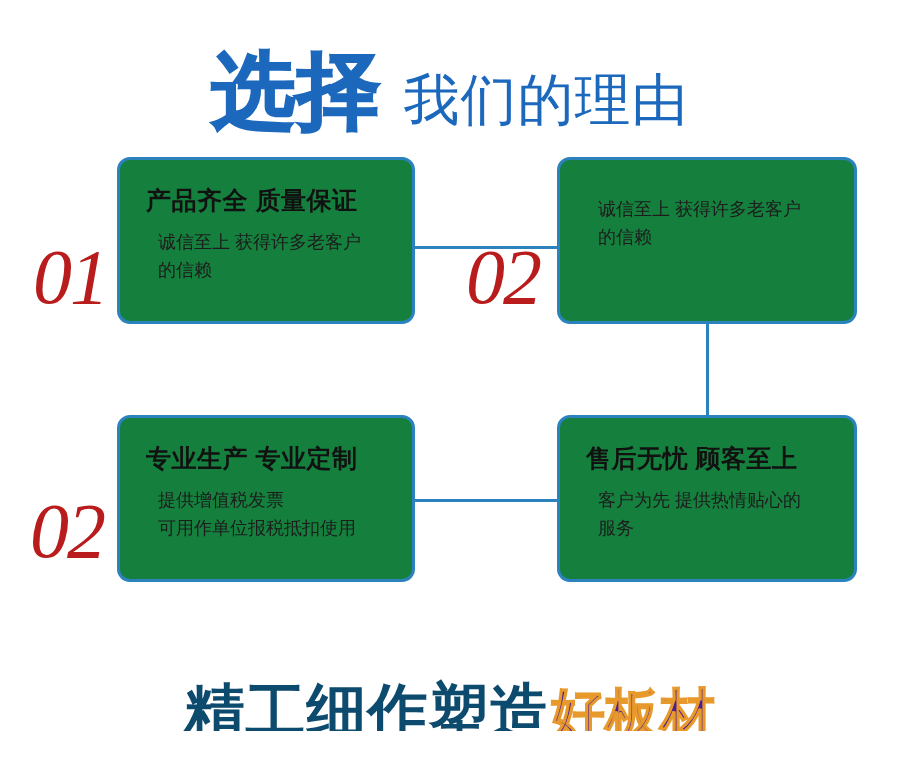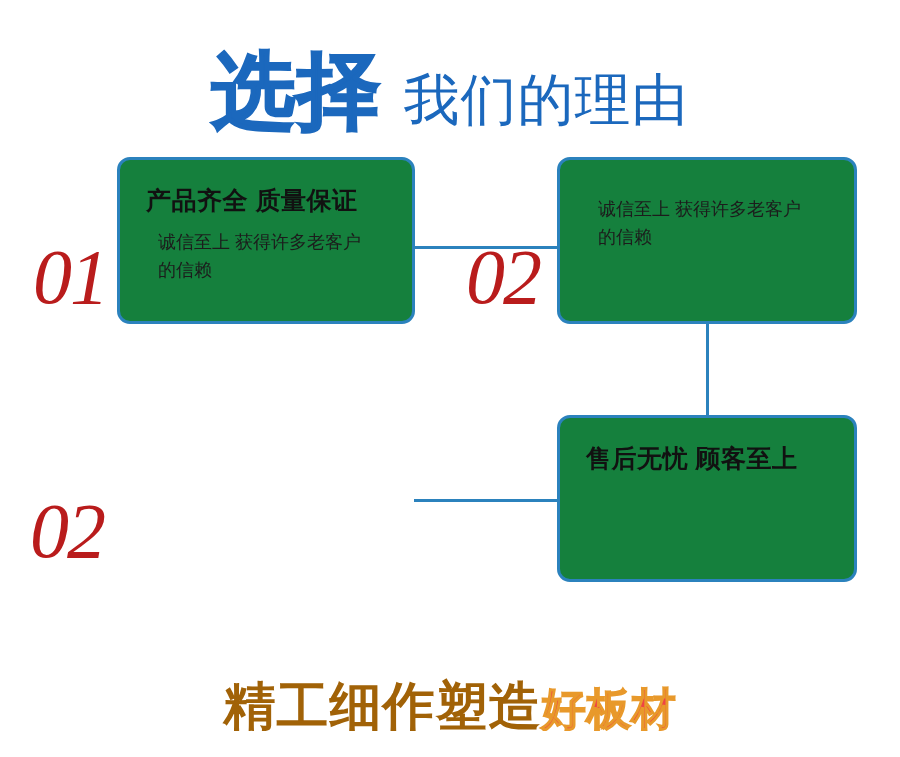--- a/index.html
+++ b/index.html
@@ -99,30 +99,30 @@
   
   .footer {
     position: absolute;
     left: 0;
     top: 672px;
     width: 900px;
     text-align: center;
     white-space: nowrap;
   }
   .footer-dark {
-    font-size: 52px;
+    font-size: 60px;
     font-weight: bold;
-    color: #a16207;
+    color: #0c4a6e;
     letter-spacing: 1px;
     font-family: "Liberation Sans", "DejaVu Sans", sans-serif;
   }
   .footer-accent {
-    font-size: 44px;
+    font-size: 54px;
     font-weight: bold;
-    color: #ef4444;
+    color: #4c1d95;
     letter-spacing: 1px;
     font-family: "DejaVu Sans", "Liberation Sans", sans-serif;
     -webkit-text-stroke: 1.5px #e8992b;
   }
 </style>
 </head>
 <body>
 
 <div id="page">
 
@@ -149,21 +149,32 @@
   <div class="card" style="left:557px; top:157px; width:300px; height:167px;">
     <p class="card-body">
       <span>诚信至上 获得许多老客户</span><br>
       <span>的信赖</span>
     </p>
   </div>
   <div class="step-number" style="left:466px; top:238px;">02</div>
 
   <div class="card" style="left:557px; top:415px; width:300px; height:167px;">
     <p class="card-title">售后无忧 顾客至上</p>
+    <p class="card-body">
+      <span>客户为先 提供热情贴心的</span><br>
+      <span>服务</span>
+    </p>
   </div>
 
+  <div class="card" style="left:117px; top:415px; width:298px; height:167px;">
+    <p class="card-title">专业生产 专业定制</p>
+    <p class="card-body">
+      <span>提供增值税发票</span><br>
+      <span>可用作单位报税抵扣使用</span>
+    </p>
+  </div>
   <div class="step-number" style="left:30px; top:492px;">02</div>
 
   <div class="footer">
     <span class="footer-dark">精工细作塑造</span><span class="footer-accent">好板材</span>
   </div>
 
 </div>
 
 </body></html>

